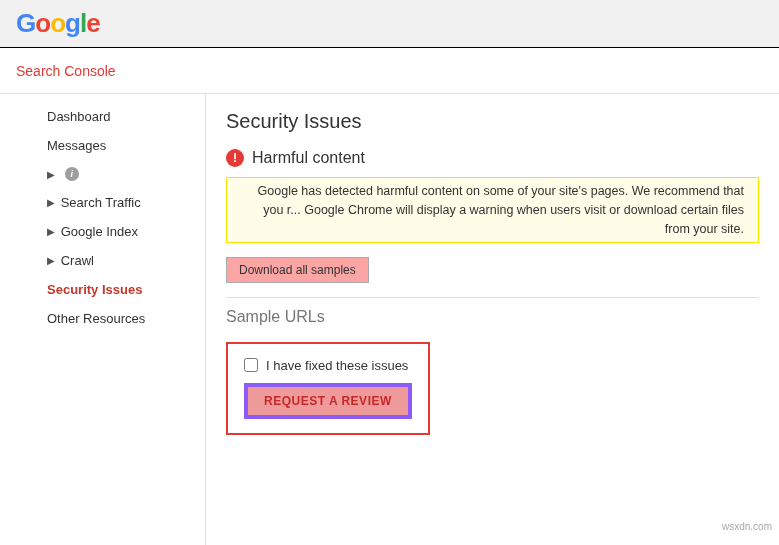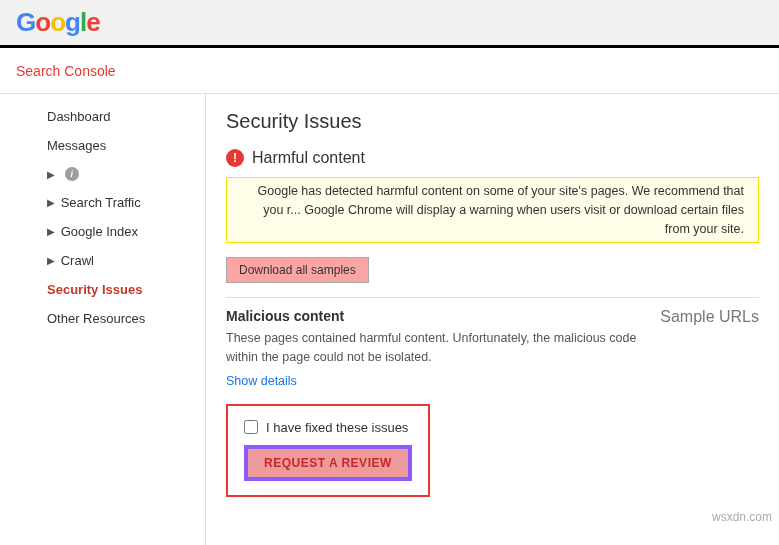--- a/index.html
+++ b/index.html
@@ -1,21 +1,21 @@
 <!DOCTYPE html>
 <html><head>
   <meta charset="utf-8">
   <style>
     * { margin: 0; padding: 0; box-sizing: border-box; }
     body { font-family: Arial, sans-serif; font-size: 13px; color: #333; background: #fff; width: 779px; height: 545px; overflow: hidden; }
 
     
     #google-bar {
       background: #f1f1f1;
-      border-bottom: 3px solid #000000;
+      border-bottom: 1px solid #000000;
       padding: 8px 16px;
       display: flex;
       align-items: center;
       height: 48px;
     }
     .google-logo {
       font-size: 26px;
       font-weight: bold;
       letter-spacing: -1px;
     }
@@ -212,23 +212,23 @@
       font-size: 12px;
       font-weight: bold;
       cursor: pointer;
       letter-spacing: 0.5px;
       text-transform: uppercase;
     }
 
     
     .watermark {
       position: fixed;
-      bottom: 20px;
+      bottom: 12px;
       right: 4px;
-      font-size: 12px;
+      font-size: 10px;
       color: #aaa;
       background: rgba(255,255,255,0.8);
       padding: 1px 3px;
     }
   </style>
 </head>
 <body>
 
 <div id="google-bar">
   <div class="google-logo">
@@ -285,25 +285,20 @@
     
     <div class="warning-box">
       <span>Google has detected harmful content on some of your site's pages. We recommend that you r... Google Chrome will display a warning when users visit or download certain files from your site.</span>
     </div>
 
     
     <button class="btn-outline">Download all samples</button>
 
     
     <div class="malicious-section">
-      <div class="malicious-left">
-        <div class="malicious-title">Malicious content</div>
-        <div class="malicious-desc">These pages contained harmful content. Unfortunately, the malicious code within the page could not be isolated.</div>
-        <a class="show-details" href="#">Show details</a>
-      </div>
       <div>
         <span class="sample-urls-label">Sample URLs</span>
       </div>
     </div>
 
     
     <div class="fix-box">
       <div class="fix-checkbox-row">
         <input type="checkbox" id="fixed-cb" style="">
         <label class="fix-checkbox-label" for="fixed-cb">I have fixed these issues</label>

